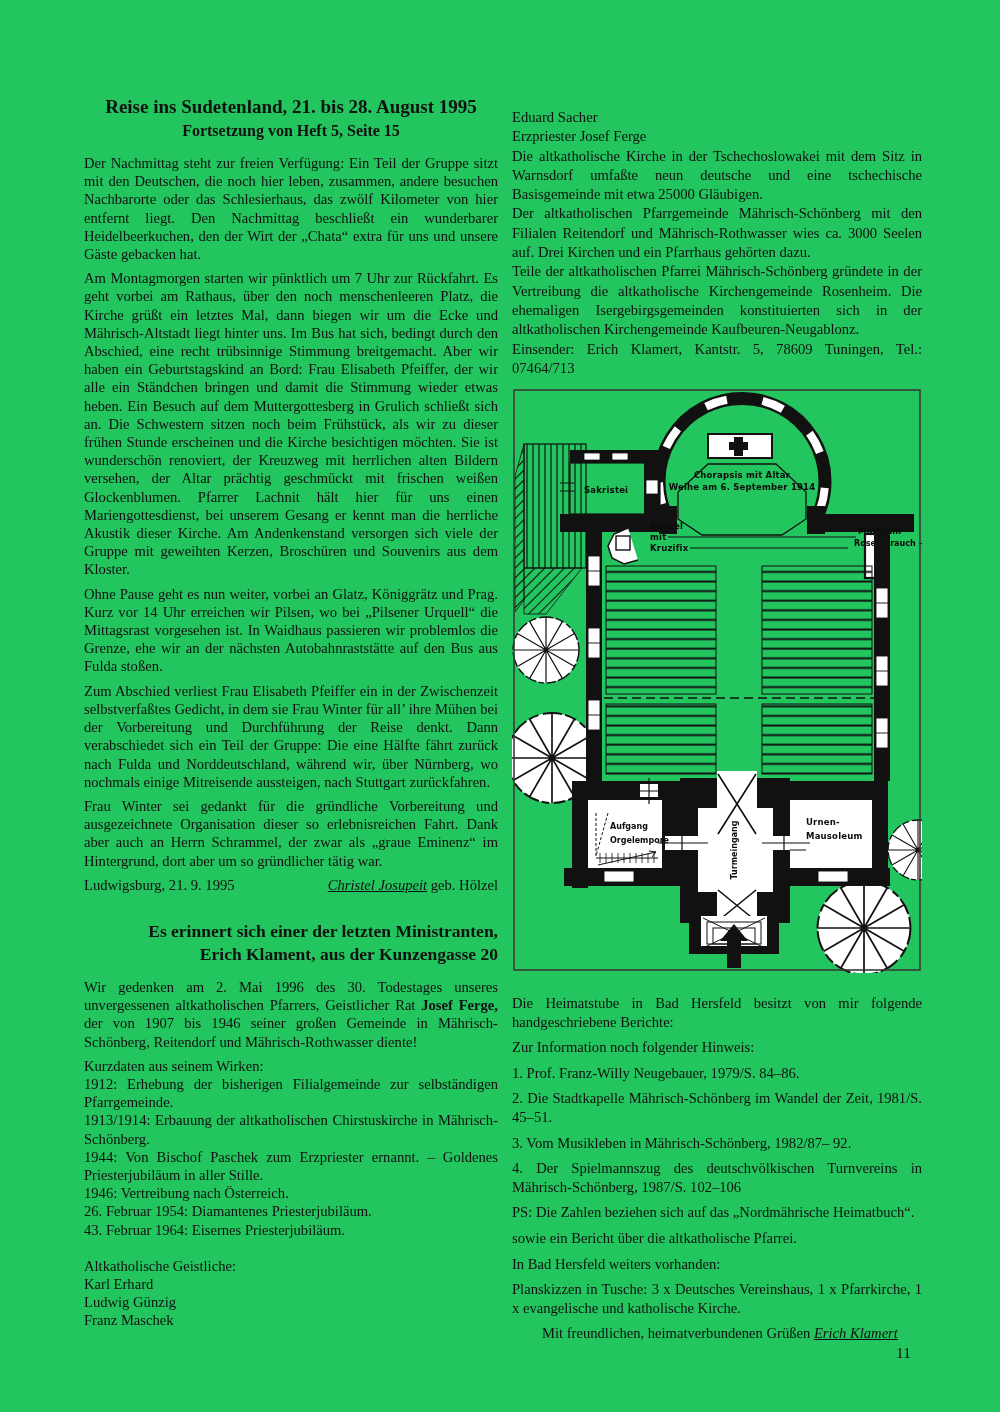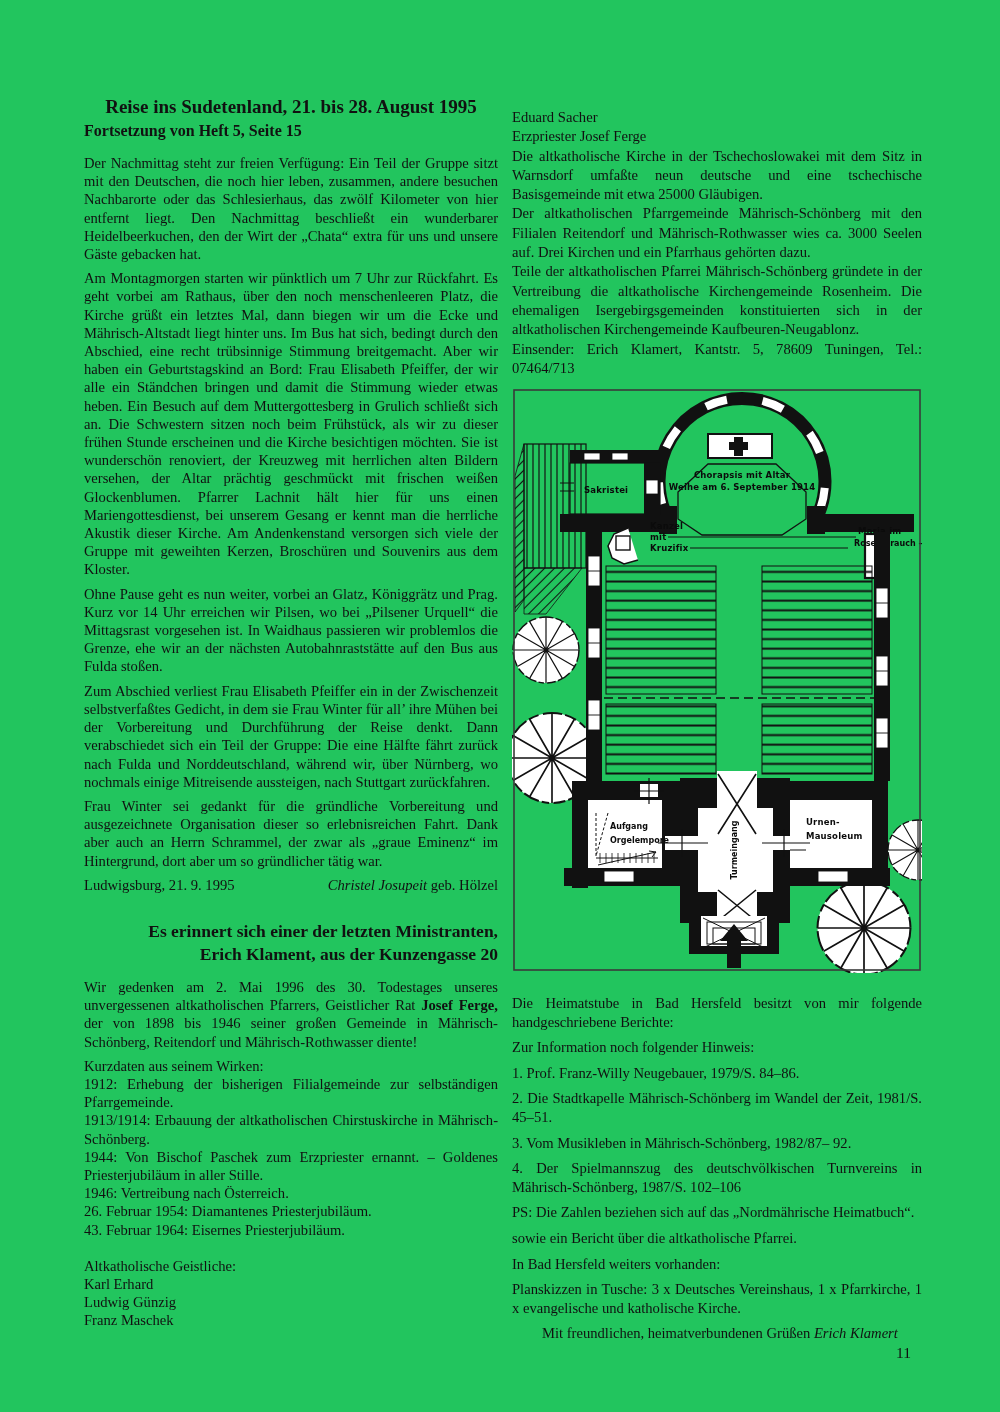--- a/index.html
+++ b/index.html
@@ -3,29 +3,29 @@
 <meta charset="utf-8">
 <style>
   html,body{margin:0;padding:0;background:#e8e8e8;}
   .page{position:relative;width:1000px;height:1412px;background:#22c55e;margin:0 auto;
         font-family:"Liberation Serif",serif;color:#111;overflow:hidden;}
   .col-left{position:absolute;left:84px;top:96px;width:414px;}
   .col-right-top{position:absolute;left:512px;top:108px;width:410px;}
   .col-right-bottom{position:absolute;left:512px;top:994px;width:410px;}
   .plan-wrap{position:absolute;left:512px;top:388px;width:410px;height:585px;}
   h1{font-size:19px;line-height:22px;font-weight:bold;text-align:center;margin:0 0 4px 0;}
-  .subtitle{font-size:16px;font-weight:bold;text-align:left;margin:0 0 14px 0;}
+  .subtitle{font-size:16px;font-weight:bold;text-align:center;margin:0 0 14px 0;}
   h2{font-size:17.5px;line-height:23px;font-weight:bold;text-align:right;margin:26px 0 12px 0;}
   p{font-size:14.6px;line-height:18.2px;text-align:justify;margin:0 0 6px 0;}
   .col-right-top p{line-height:19.3px;margin:0;}
   .col-right-bottom p{line-height:18.6px;margin:0 0 7px 0;}
   .tight{margin:0;}
   .name-line{text-align:left;margin:0;}
   .signoff{display:flex;justify-content:space-between;font-size:14.6px;line-height:18.2px;margin-top:2px;}
-  .it{font-style:italic;}
+  .it{font-style:italic;text-decoration:underline;}
   .bd{font-weight:bold;}
   .clergy-block{margin-top:18px;}
   .closing{text-indent:30px;margin-top:2px;}
   .pagenum{position:absolute;left:896px;top:1344px;font-size:15.5px;}
   svg text.plab{font-family:"DejaVu Sans",sans-serif;font-size:8.5px;font-weight:bold;fill:#0b0b0b;letter-spacing:.2px;}
   svg text.plab-sm{font-family:"DejaVu Sans",sans-serif;font-size:8px;font-weight:bold;fill:#0b0b0b;}
 </style>
 </head>
 <body>
 
@@ -41,21 +41,21 @@
     <p>Frau Winter sei gedankt für die gründliche Vorbereitung und ausgezeichnete Organisation dieser so erlebnisreichen Fahrt. Dank aber auch an Herrn Schrammel, der zwar als „graue Eminenz“ im Hintergrund, dort aber um so gründlicher tätig war.</p>
     <div class="signoff">
       <span>Ludwigsburg, 21. 9. 1995</span>
       <span><span class="it">Christel Josupeit</span><span> geb. Hölzel</span></span>
     </div>
 
     <h2>
       <span>Es erinnert sich einer der letzten Ministranten,</span><br>
       <span>Erich Klament, aus der Kunzengasse 20</span>
     </h2>
-    <p><span>Wir gedenken am 2. Mai 1996 des 30. Todestages unseres unvergessenen altkatholischen Pfarrers, Geistlicher Rat </span><span class="bd">Josef Ferge,</span><span> der von 1898 bis 1946 seiner großen Gemeinde in Mährisch-Schönberg, Reitendorf und Mährisch-Rothwasser diente!</span></p>
+    <p><span>Wir gedenken am 2. Mai 1996 des 30. Todestages unseres unvergessenen altkatholischen Pfarrers, Geistlicher Rat </span><span class="bd">Josef Ferge,</span><span> der von 1907 bis 1946 seiner großen Gemeinde in Mährisch-Schönberg, Reitendorf und Mährisch-Rothwasser diente!</span></p>
     <p class="tight">Kurzdaten aus seinem Wirken:</p>
     <p class="tight">1912: Erhebung der bisherigen Filialgemeinde zur selbständigen Pfarrgemeinde.</p>
     <p class="tight">1913/1914: Erbauung der altkatholischen Chirstuskirche in Mährisch-Schönberg.</p>
     <p class="tight">1944: Von Bischof Paschek zum Erzpriester ernannt. – Goldenes Priesterjubiläum in aller Stille.</p>
     <p class="tight">1946: Vertreibung nach Österreich.</p>
     <p class="tight">26. Februar 1954: Diamantenes Priesterjubiläum.</p>
     <p class="tight">43. Februar 1964: Eisernes Priesterjubiläum.</p>
     <div class="clergy-block">
       <p class="tight name-line">Altkatholische Geistliche:</p>
       <p class="tight name-line">Karl Erhard</p>

